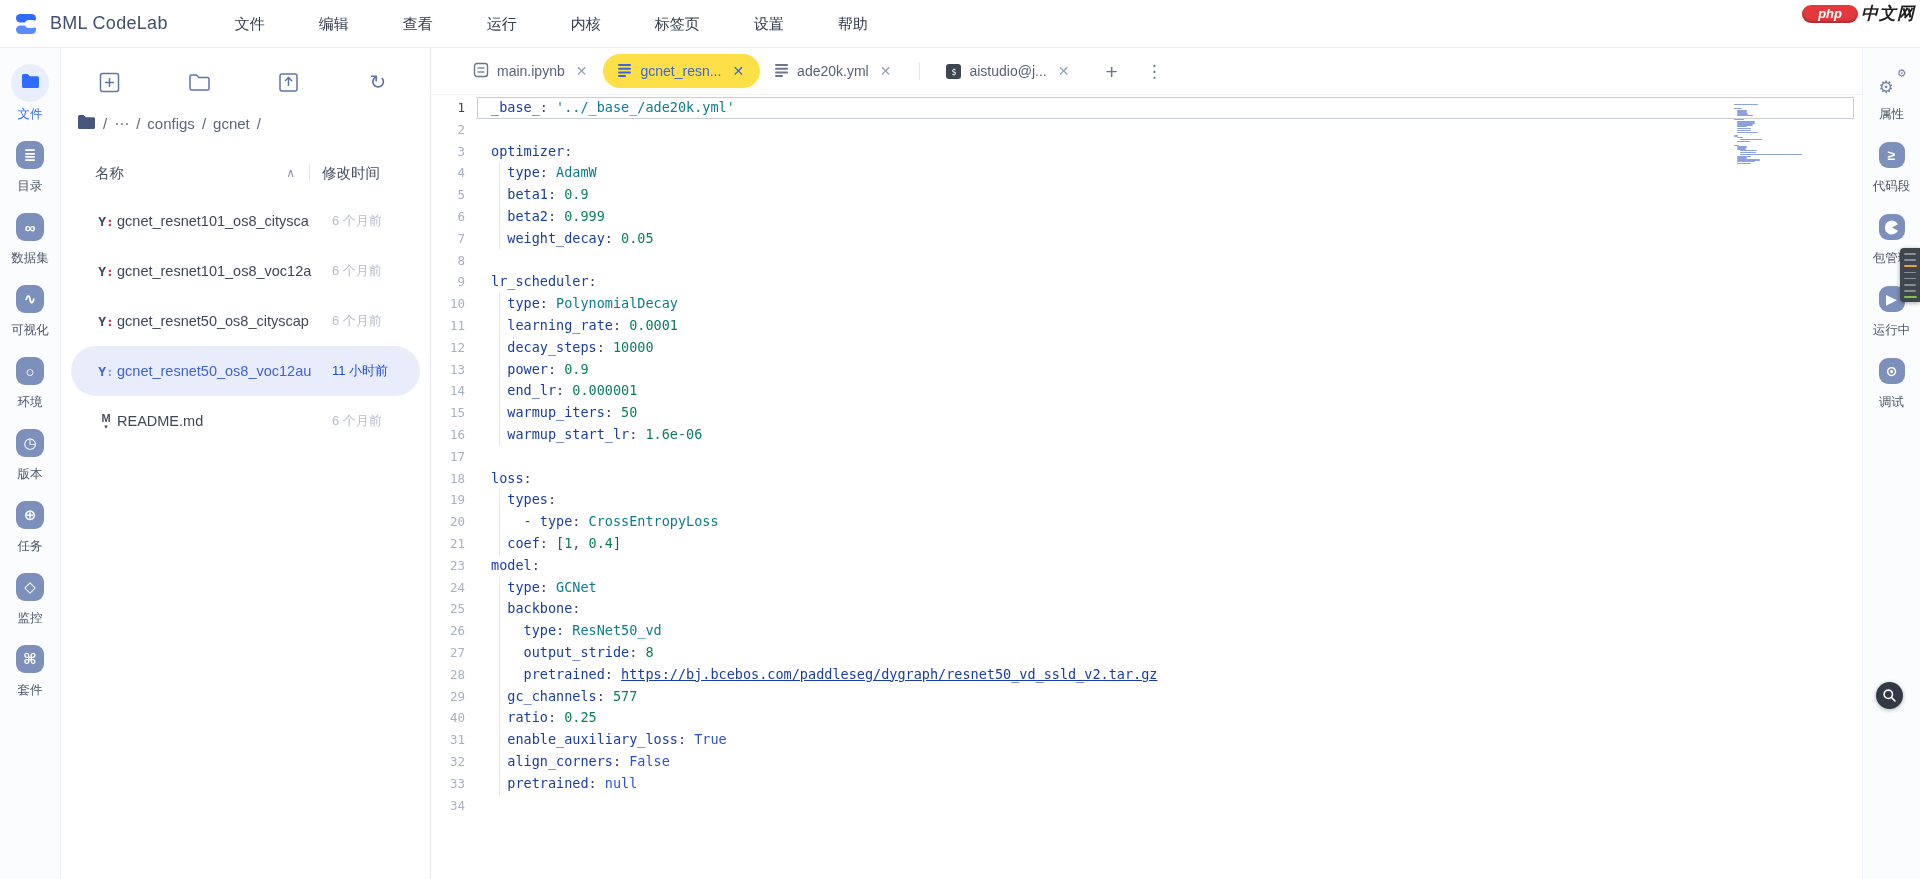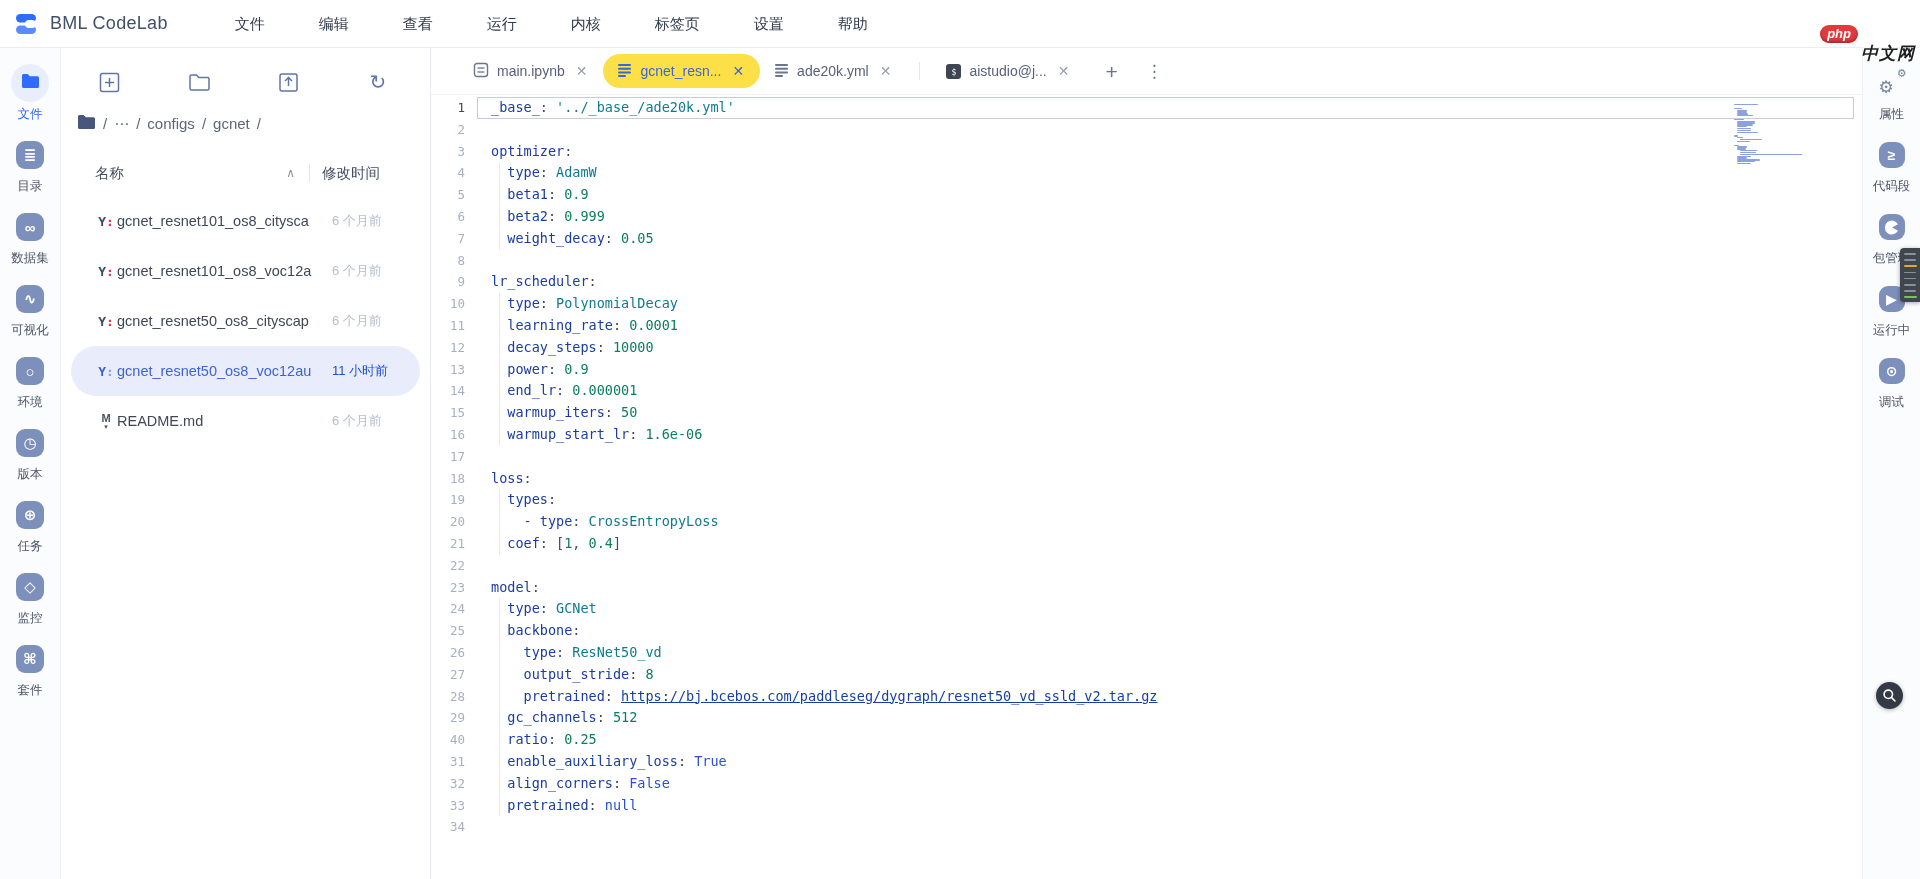--- a/index.html
+++ b/index.html
@@ -9,23 +9,23 @@
 
   
   .topbar { height:48px; flex:0 0 48px; display:flex; align-items:center; padding-left:12px;
     border-bottom:1px solid #ebedf2; position:relative; background:#fff; z-index:10; }
   .logo-ico { width:28px; height:28px; display:inline-flex; }
   .app-title { margin-left:10px; font-size:18px; color:#42506b; letter-spacing:.3px; }
   .menubar { display:flex; margin-left:40px; }
   .menu-item { padding:0 27px; font-size:15px; color:#333a4c; line-height:48px; cursor:pointer; }
   .watermark { position:absolute; right:5px; top:2px; display:flex; align-items:center; gap:3px; }
   .wm-php { background:#e4393c; color:#fff; font-weight:700; font-style:italic; font-size:13px;
-    padding:1px 7px 2px; border-radius:10px; box-shadow:inset 0 -2px 3px rgba(0,0,0,.25); }
+    padding:1px 16px 2px; border-radius:10px; box-shadow:inset 0 -2px 3px rgba(0,0,0,.25); }
   .wm-rest { font-size:17px; font-weight:900; color:#1f1f1f; letter-spacing:1px;
-    text-shadow:1px 1px 0 #fff, -1px -1px 0 #fff; font-style:italic;margin-top:40px; }
+    text-shadow:1px 1px 0 #fff, -1px -1px 0 #fff; font-style:italic; }
 
   .main { flex:1; display:flex; min-height:0; }
 
   
   .left-rail { width:61px; flex:0 0 61px; background:#fbfcfe; border-right:1px solid #eef0f5;
     padding-top:16px; display:flex; flex-direction:column; align-items:center; }
   .rail-item { display:flex; flex-direction:column; align-items:center; margin-bottom:13px; cursor:pointer; }
   .rail-ico-wrap { width:38px; height:38px; display:flex; align-items:center; justify-content:center; border-radius:50%; }
   .rail-item.active .rail-ico-wrap { background:#e8eefc; }
   .sq-ico { width:28px; height:28px; border-radius:9px; background:#7d90bc; color:#fff;
@@ -416,24 +416,20 @@
             </div>
             <div class="line-row">
               <span class="ln">20</span>
               <span class="line-content"><span class="">    </span><span class="tok-punc">- </span><span class="tok-key">type</span><span class="tok-punc">: </span><span class="tok-str">CrossEntropyLoss</span><span class="guide"></span></span>
             </div>
             <div class="line-row">
               <span class="ln">21</span>
               <span class="line-content"><span class="">  </span><span class="tok-key">coef</span><span class="tok-punc">: [</span><span class="tok-num">1</span><span class="tok-punc">, </span><span class="tok-num">0.4</span><span class="tok-punc">]</span><span class="guide"></span></span>
             </div>
             <div class="line-row">
-              <span class="ln">22</span>
-              <span class="line-content"></span>
-            </div>
-            <div class="line-row">
               <span class="ln">23</span>
               <span class="line-content"><span class="tok-key">model</span><span class="tok-punc">:</span></span>
             </div>
             <div class="line-row">
               <span class="ln">24</span>
               <span class="line-content"><span class="">  </span><span class="tok-key">type</span><span class="tok-punc">: </span><span class="tok-str">GCNet</span><span class="guide"></span></span>
             </div>
             <div class="line-row">
               <span class="ln">25</span>
               <span class="line-content"><span class="">  </span><span class="tok-key">backbone</span><span class="tok-punc">:</span><span class="guide"></span></span>
@@ -445,21 +441,21 @@
             <div class="line-row">
               <span class="ln">27</span>
               <span class="line-content"><span class="">    </span><span class="tok-key">output_stride</span><span class="tok-punc">: </span><span class="tok-num">8</span><span class="guide"></span></span>
             </div>
             <div class="line-row">
               <span class="ln">28</span>
               <span class="line-content"><span class="">    </span><span class="tok-key">pretrained</span><span class="tok-punc">: </span><span class="tok-url">https://bj.bcebos.com/paddleseg/dygraph/resnet50_vd_ssld_v2.tar.gz</span><span class="guide"></span></span>
             </div>
             <div class="line-row">
               <span class="ln">29</span>
-              <span class="line-content"><span class="">  </span><span class="tok-key">gc_channels</span><span class="tok-punc">: </span><span class="tok-num">512</span><span class="guide"></span></span>
+              <span class="line-content"><span class="">  </span><span class="tok-key">gc_channels</span><span class="tok-punc">: </span><span class="tok-num">577</span><span class="guide"></span></span>
             </div>
             <div class="line-row">
               <span class="ln">40</span>
               <span class="line-content"><span class="">  </span><span class="tok-key">ratio</span><span class="tok-punc">: </span><span class="tok-num">0.25</span><span class="guide"></span></span>
             </div>
             <div class="line-row">
               <span class="ln">31</span>
               <span class="line-content"><span class="">  </span><span class="tok-key">enable_auxiliary_loss</span><span class="tok-punc">: </span><span class="tok-atom">True</span><span class="guide"></span></span>
             </div>
             <div class="line-row">

